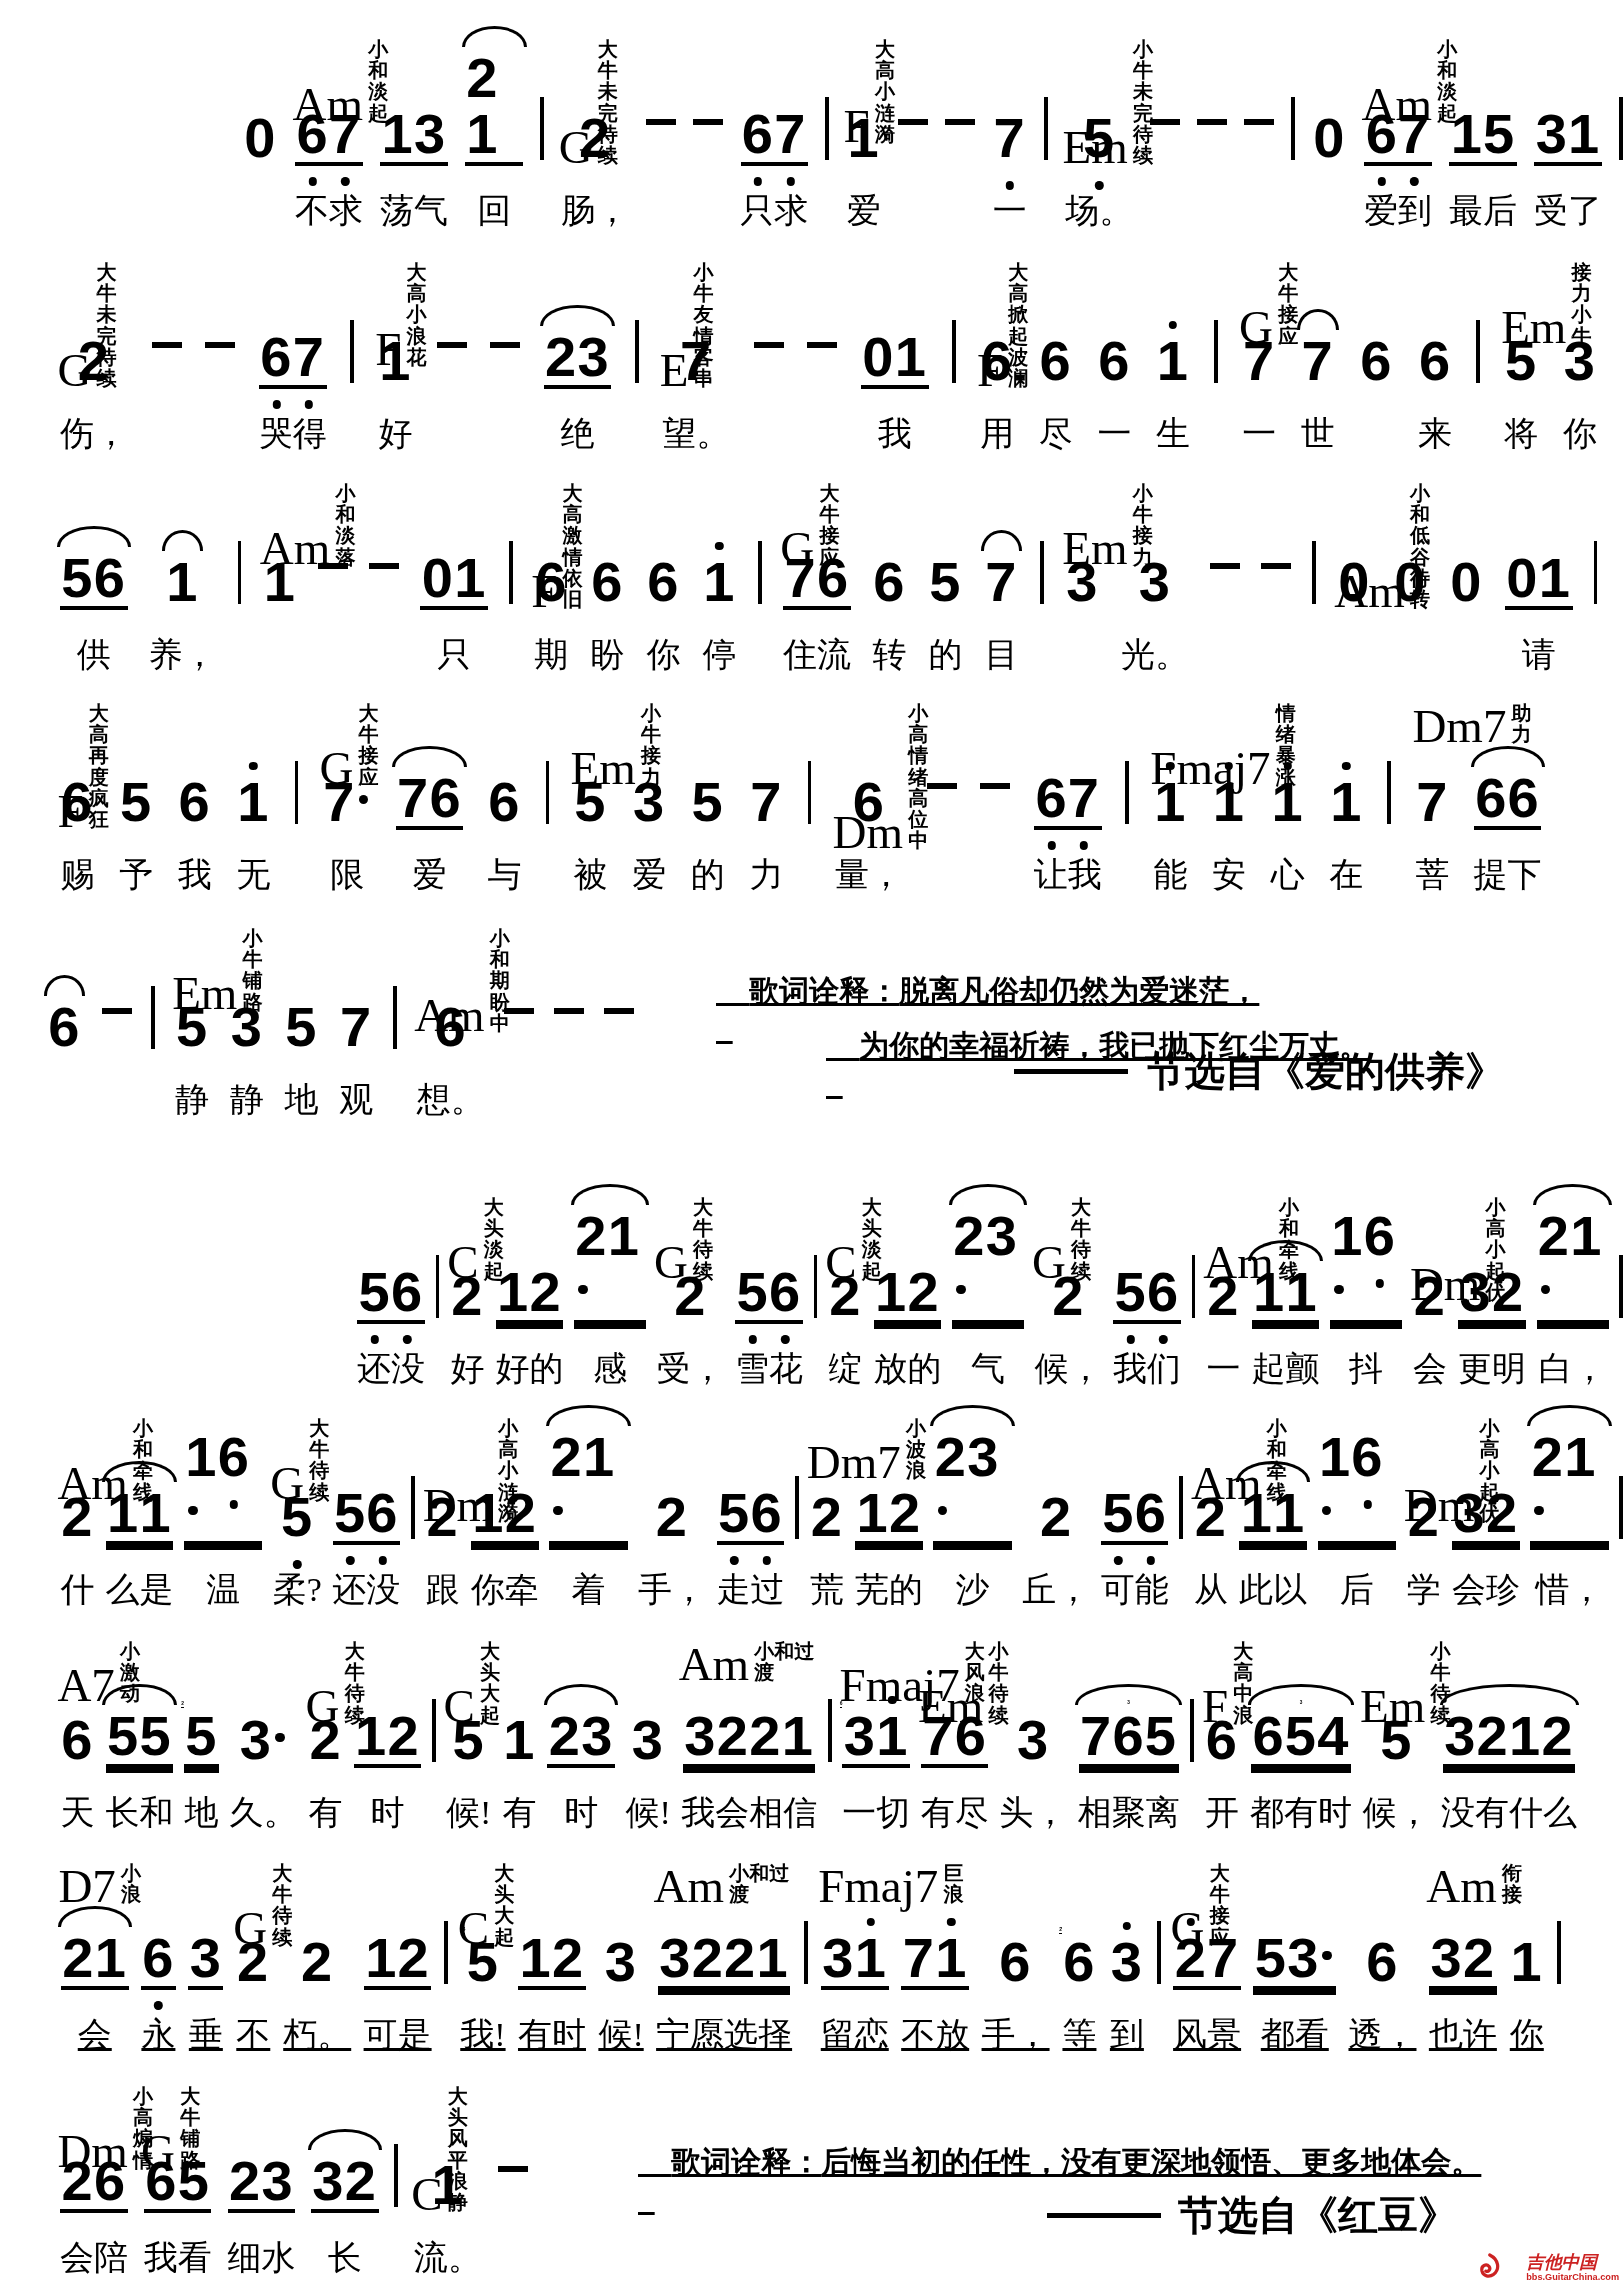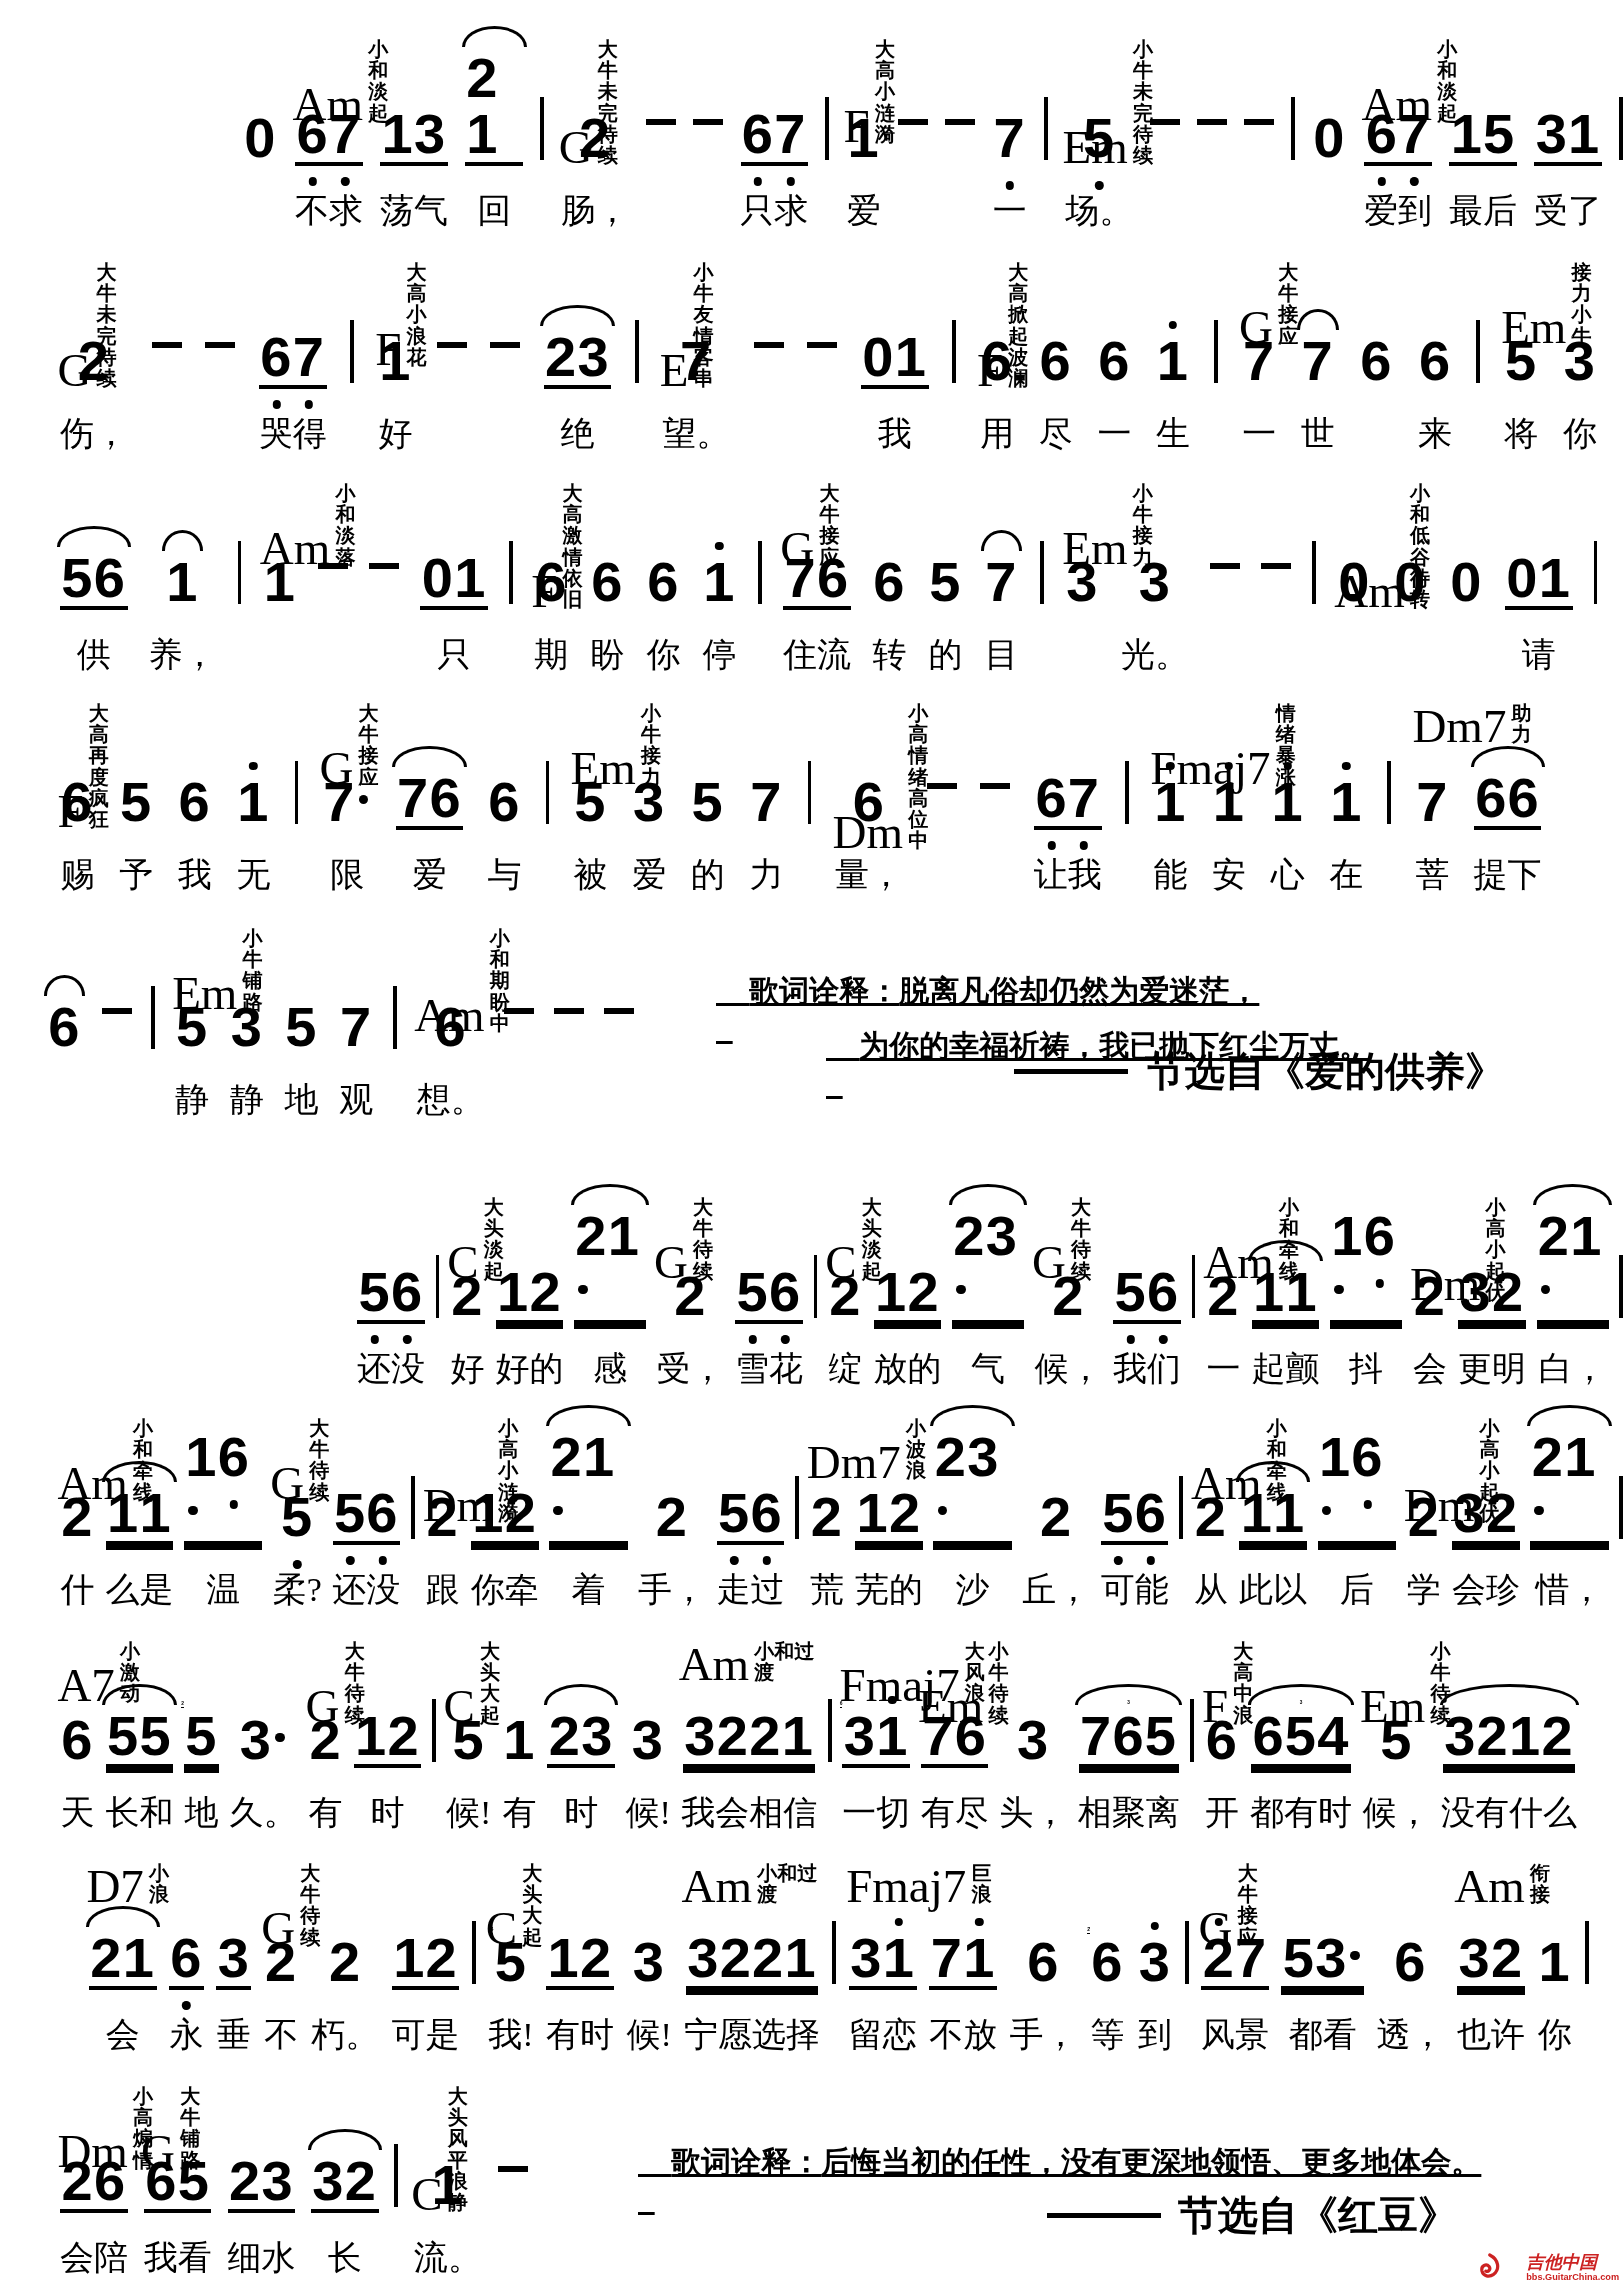--- a/index.html
+++ b/index.html
@@ -1216,21 +1216,21 @@
           </div>
           <div class="lyr">候，</div>
         </div>
         <div class="col">
           <div class="note">
             <span class="tok"><span class="arcEl"></span><span class="digits u2"><span class="nu">3</span><span class="nu">2</span><span class="nu">1</span><span class="nu">2</span></span></span>
           </div>
           <div class="lyr">没有什么</div>
         </div>
       </div>
-      <div class="system" style="left: 89px; top: 1863px; column-gap: 12.4px;">
+      <div class="system" style="left: 61px; top: 1863px; column-gap: 12.4px; text-decoration: underline;">
         <div class="col">
           <div class="chord"><span class="r">D7</span><span class="d">小浪</span></div>
           <div class="note">
             <span class="tok"><span class="arcEl"></span><span class="digits u1"><span class="nu">2</span><span class="nu">1</span></span></span>
           </div>
           <div class="lyr">会</div>
         </div>
         <div class="col">
           <div class="note">
             <span class="tok"><span class="digits u1"><span class="nu">6<i class="db"></i></span></span></span>

